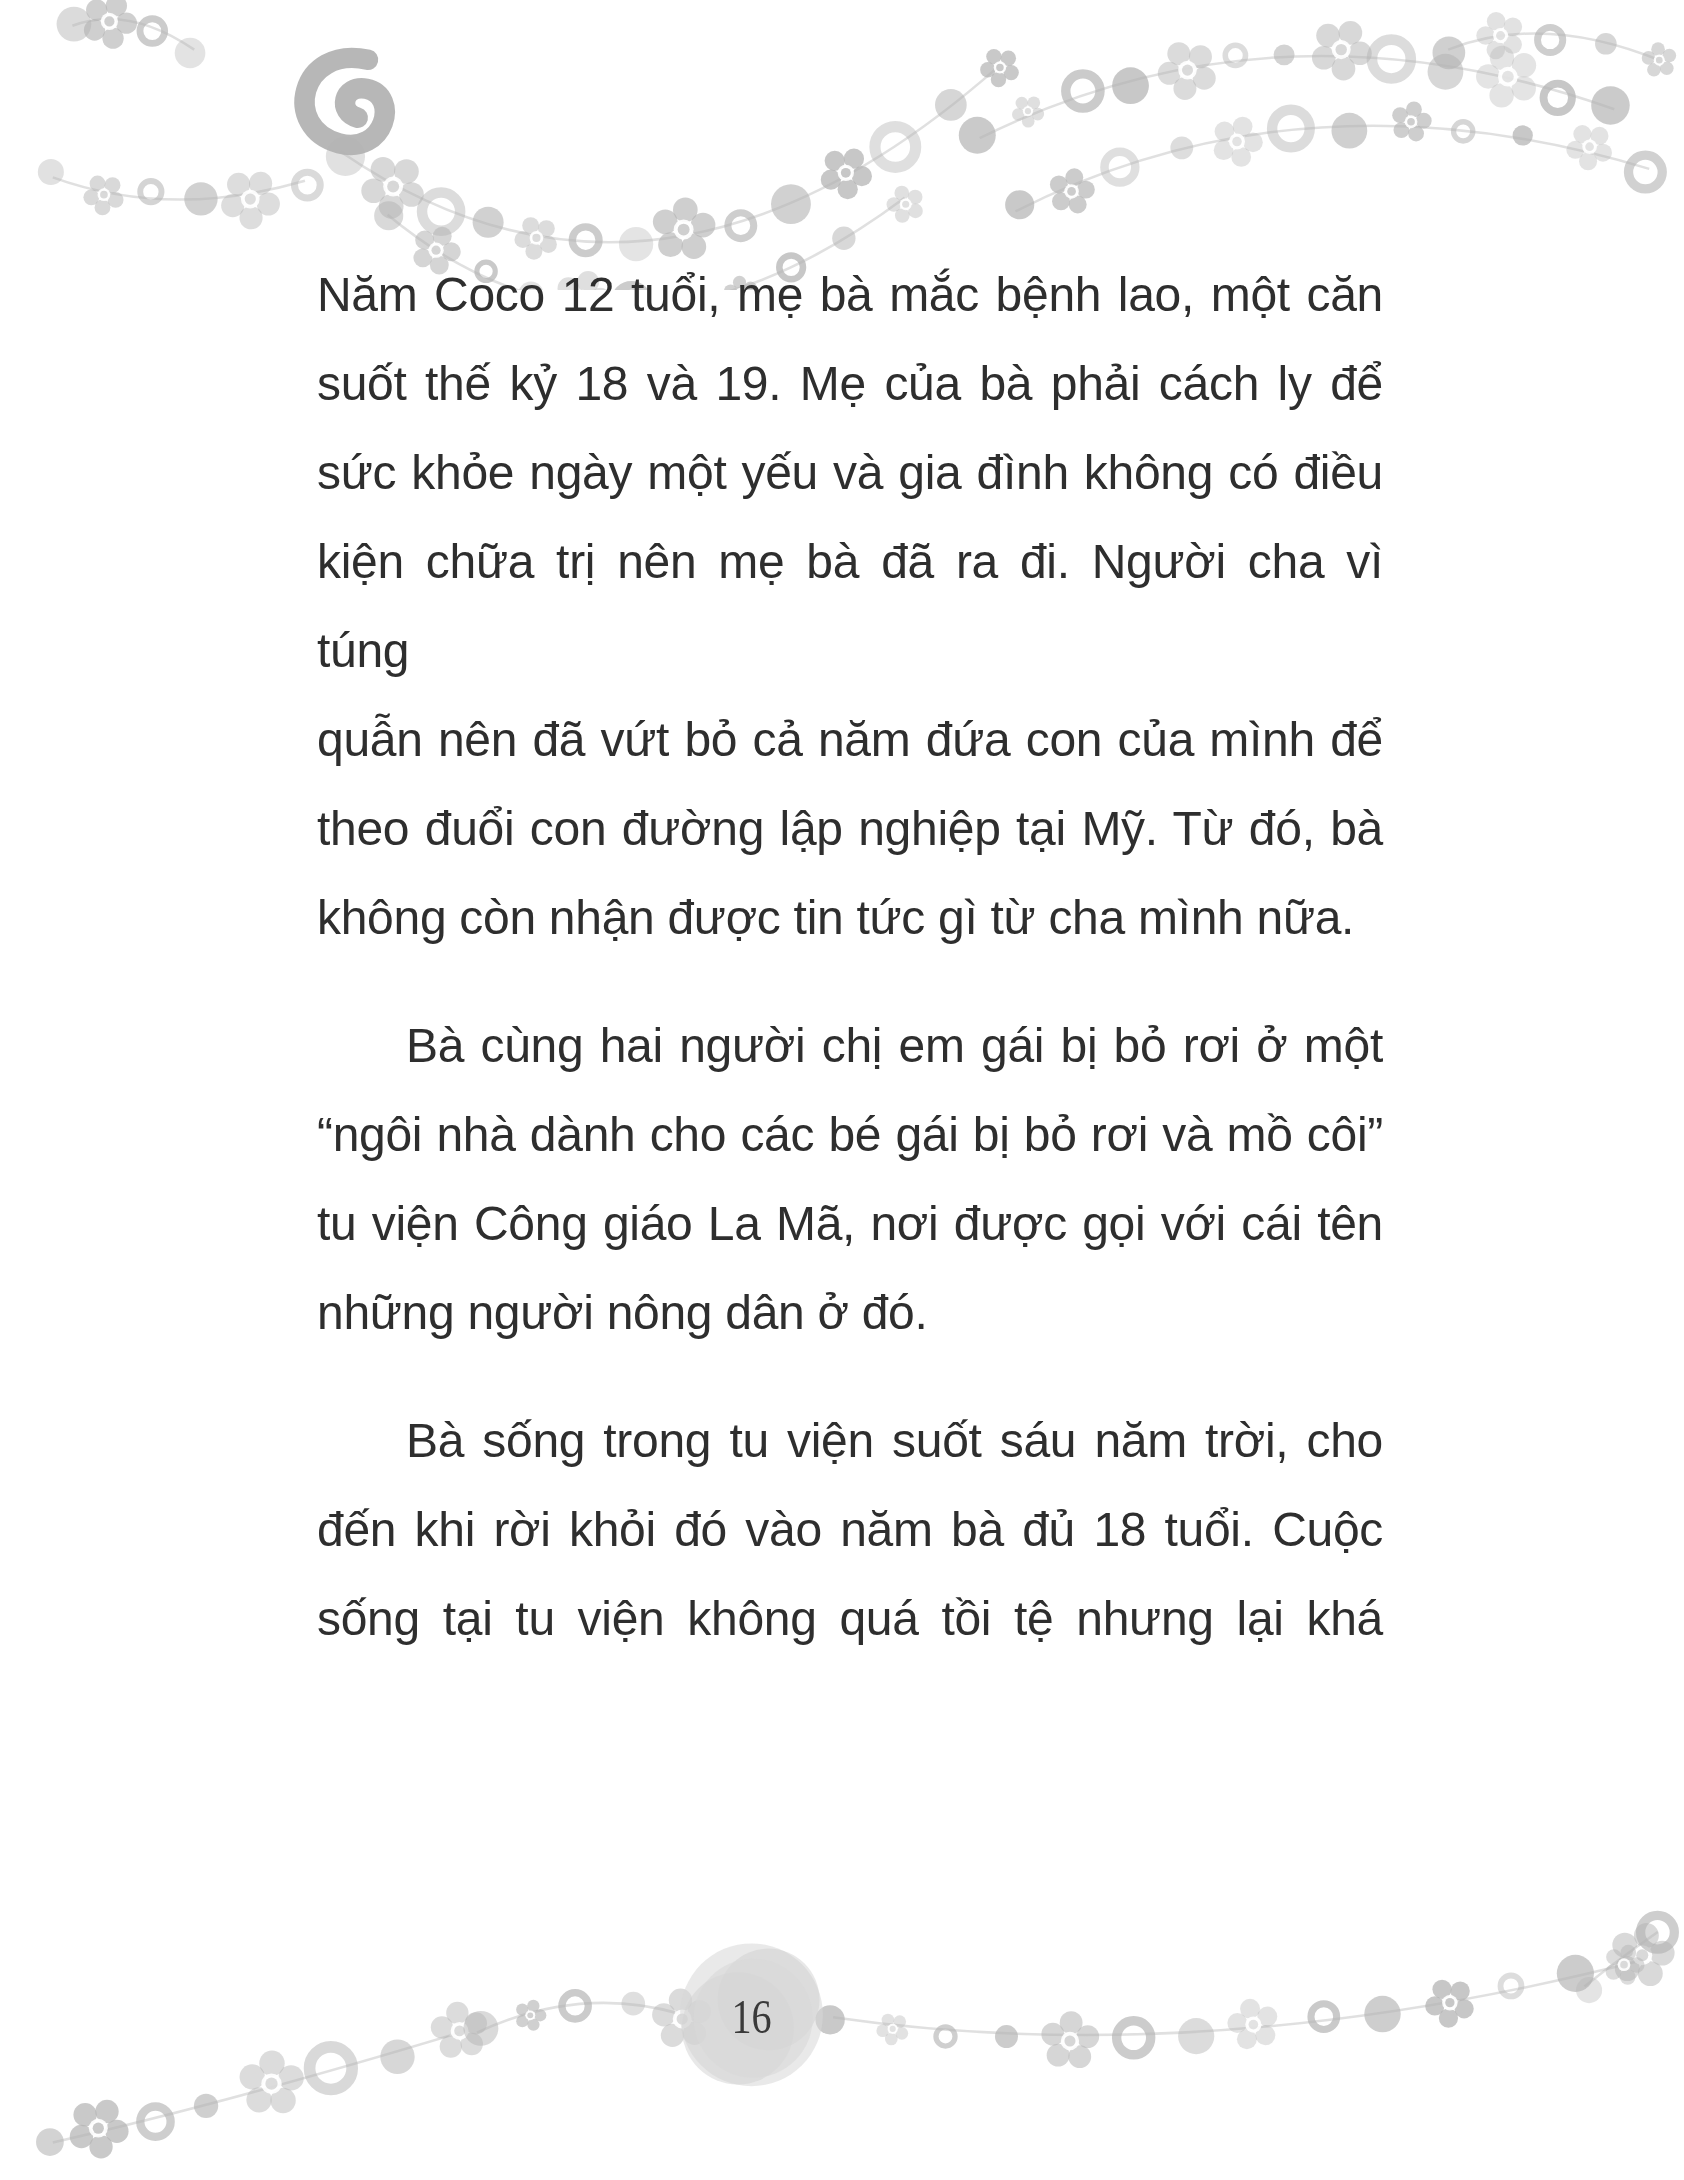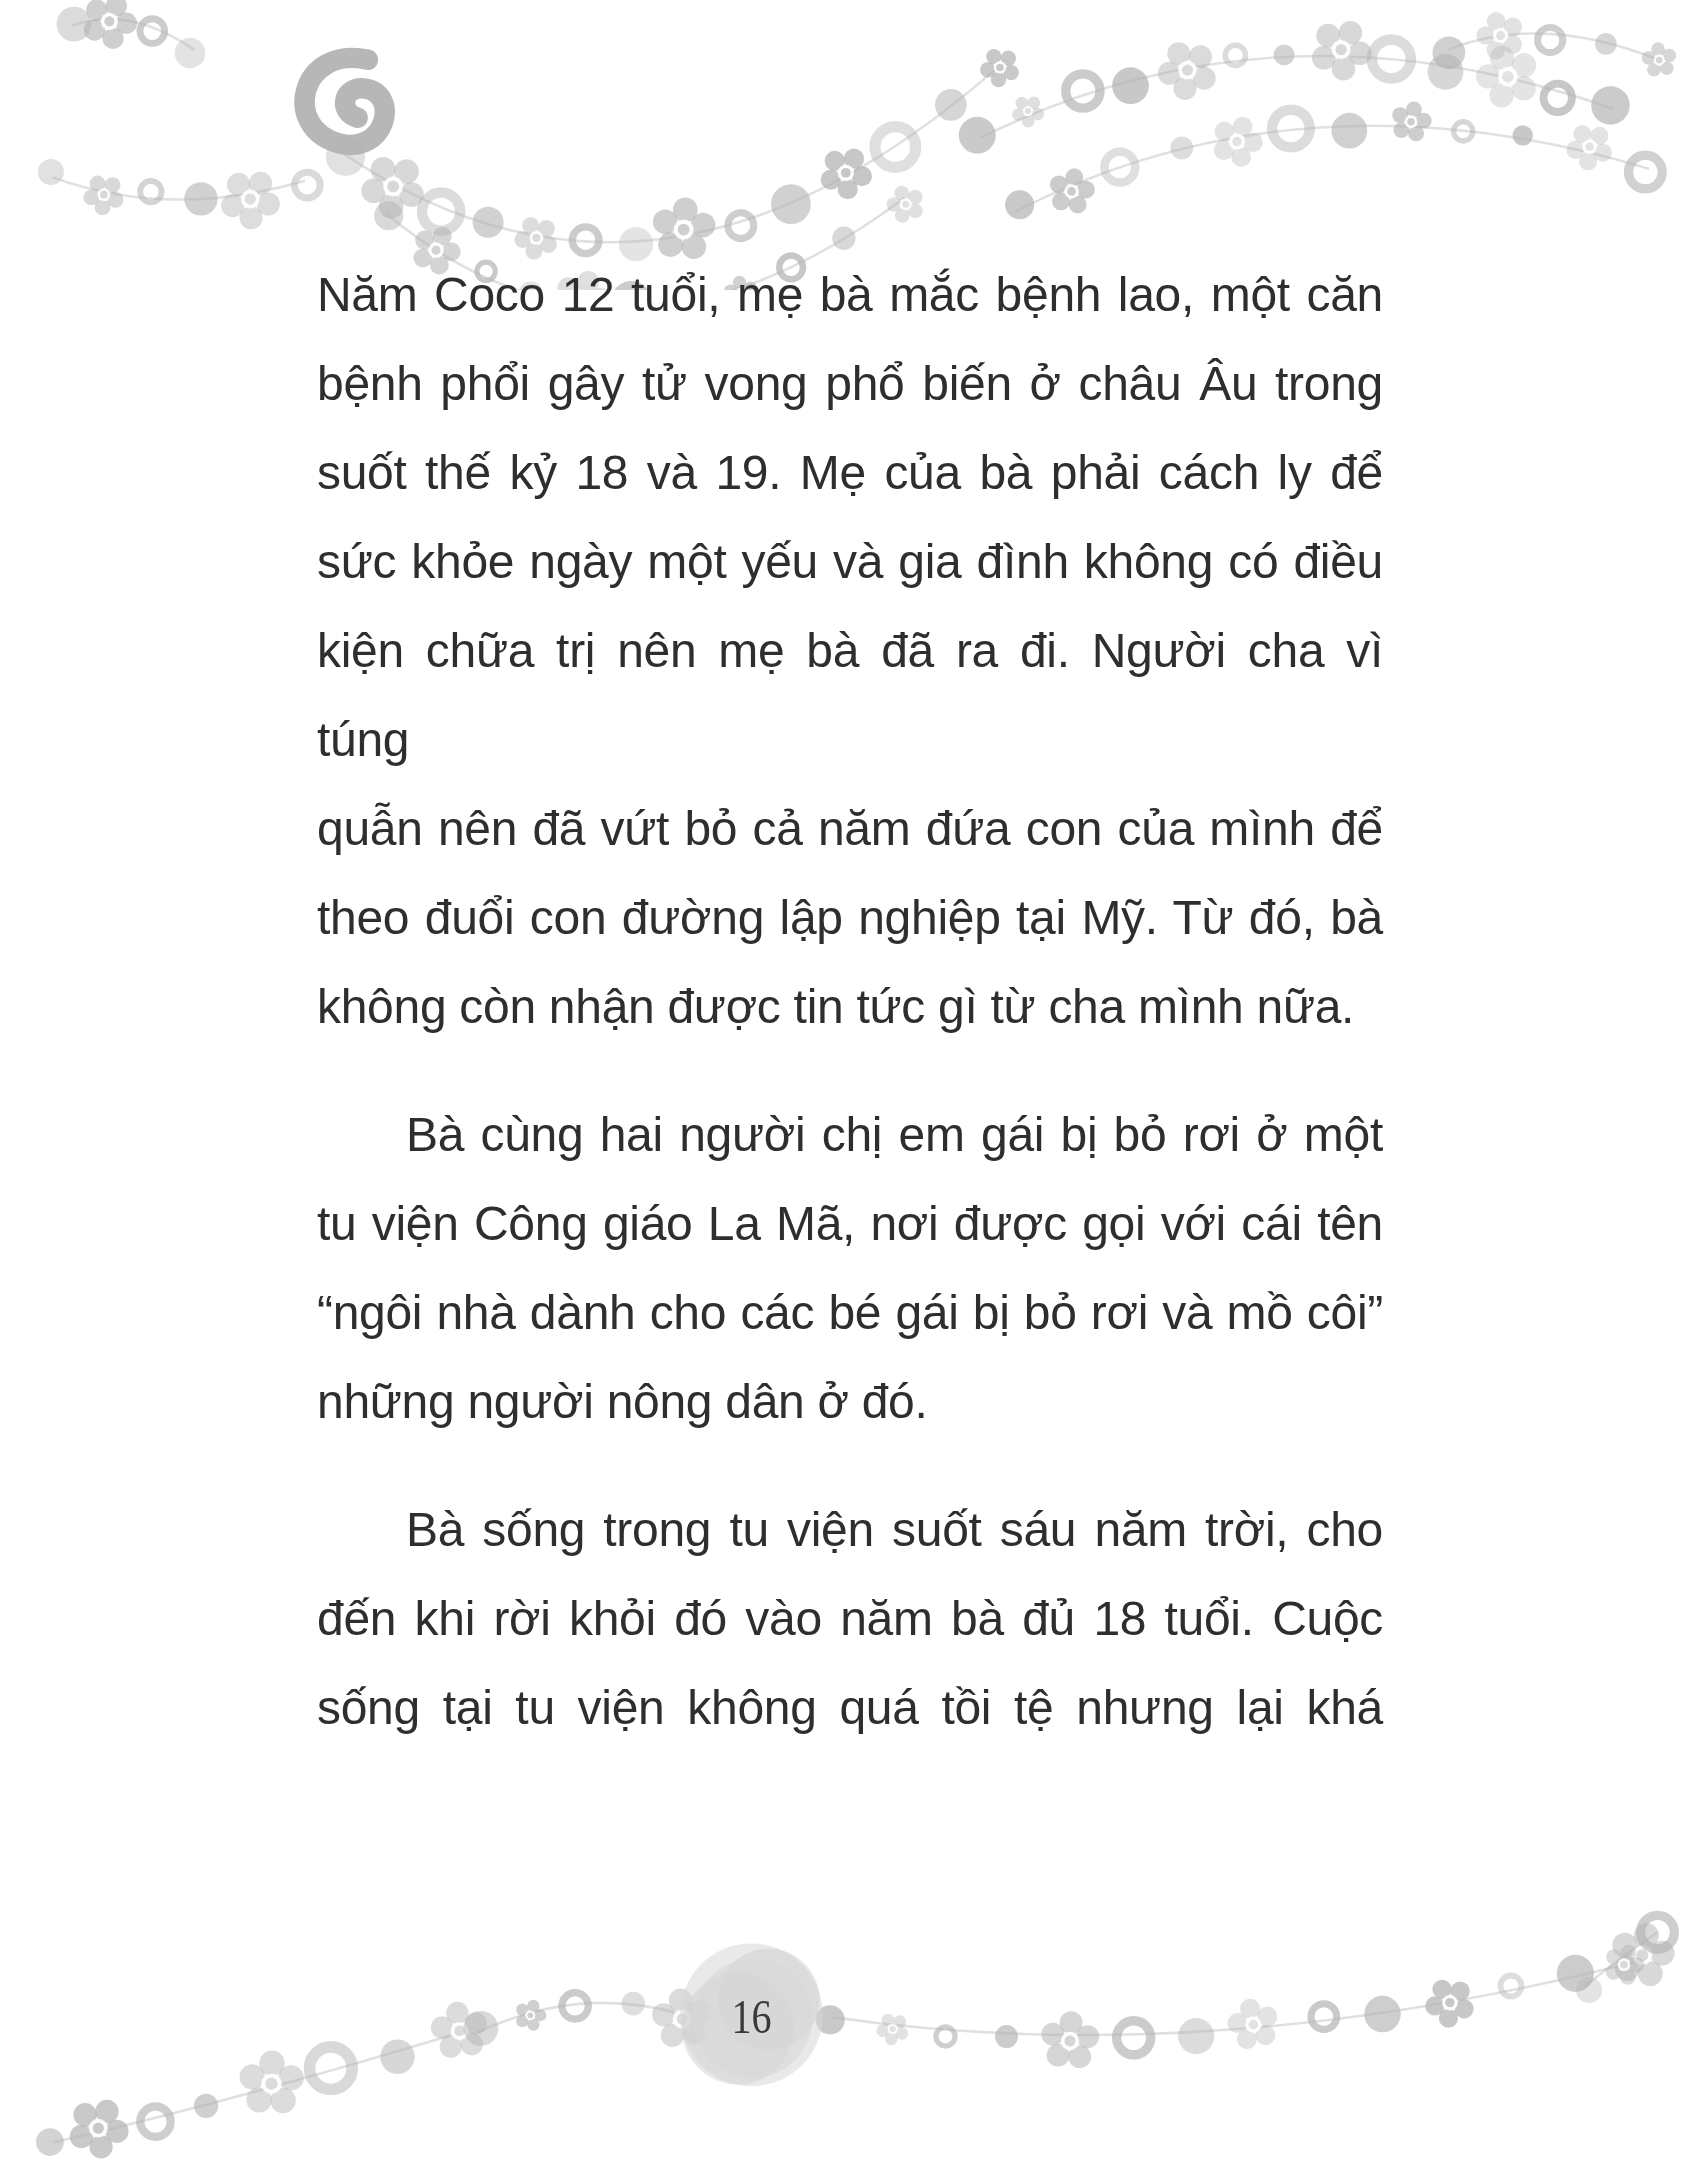--- a/index.html
+++ b/index.html
@@ -255,32 +255,31 @@
       <circle cx="1935.2" cy="67.8" r="8.0" fill="#b2b2b2" opacity="0.52"></circle>
       <circle cx="1946.4" cy="57.5" r="8.0" fill="#b2b2b2" opacity="0.52"></circle>
       <circle cx="1959.6" cy="65.0" r="8.0" fill="#b2b2b2" opacity="0.52"></circle>
       <circle cx="1947.8" cy="70.4" r="6.5" fill="#ffffff" opacity="0.9"></circle>
       <circle cx="1947.8" cy="70.4" r="3.9" fill="#b2b2b2" opacity="0.52"></circle>
     </svg>
 
   <div class="text-block">
     <div class="para">
       <div class="line">Năm Coco 12 tuổi, mẹ bà mắc bệnh lao, một căn</div>
-      <div class="line">bệnh phổi gây tử vong phổ biến ở châu Âu trong</div>
       <div class="line">suốt thế kỷ 18 và 19. Mẹ của bà phải cách ly để</div>
       <div class="line">sức khỏe ngày một yếu và gia đình không có điều</div>
       <div class="line">kiện chữa trị nên mẹ bà đã ra đi. Người cha vì túng</div>
       <div class="line">quẫn nên đã vứt bỏ cả năm đứa con của mình để</div>
       <div class="line">theo đuổi con đường lập nghiệp tại Mỹ. Từ đó, bà</div>
       <div class="line last">không còn nhận được tin tức gì từ cha mình nữa.</div>
     </div>
     <div class="para">
       <div class="line indent">Bà cùng hai người chị em gái bị bỏ rơi ở một</div>
+      <div class="line">“ngôi nhà dành cho các bé gái bị bỏ rơi và mồ côi”</div>
       <div class="line">tu viện Công giáo La Mã, nơi được gọi với cái tên</div>
-      <div class="line">“ngôi nhà dành cho các bé gái bị bỏ rơi và mồ côi”</div>
       <div class="line last">những người nông dân ở đó.</div>
     </div>
     <div class="para">
       <div class="line indent">Bà sống trong tu viện suốt sáu năm trời, cho</div>
       <div class="line">đến khi rời khỏi đó vào năm bà đủ 18 tuổi. Cuộc</div>
       <div class="line">sống tại tu viện không quá tồi tệ nhưng lại khá</div>
     </div>
   </div>
 
   <svg id="garland-bottom" class="decor-svg" style="top:1908px" width="1685" height="273" viewBox="0 2240 1978 320">

